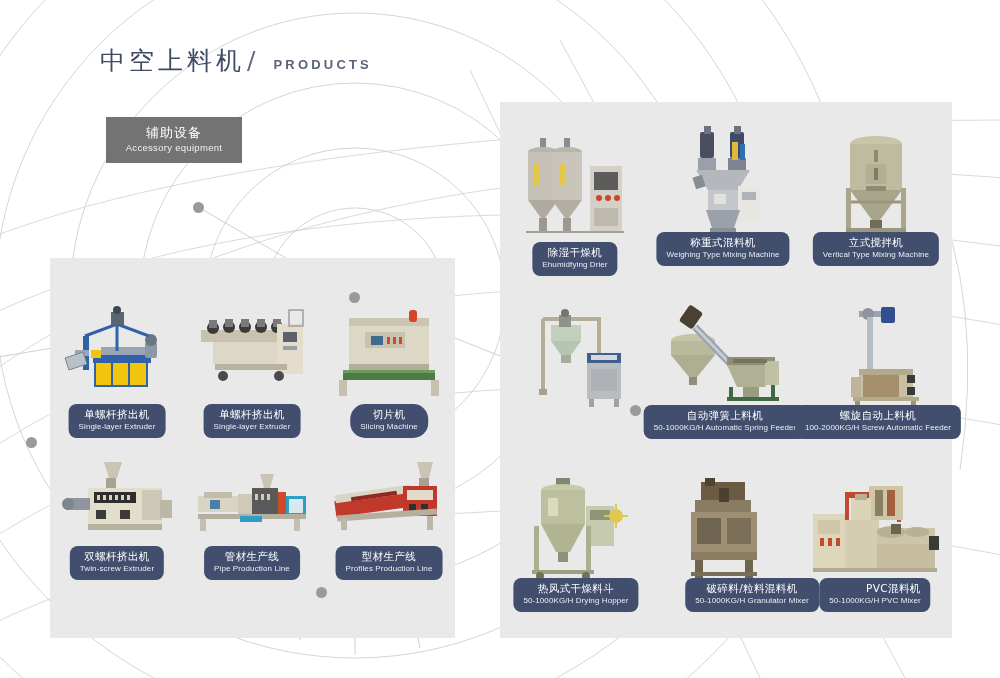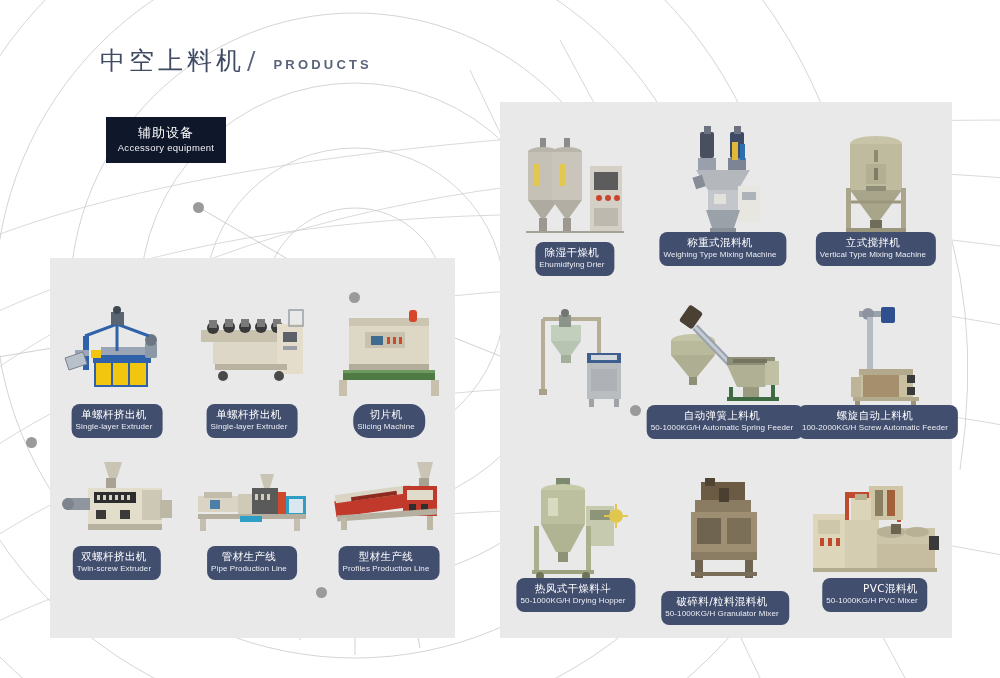--- a/index.html
+++ b/index.html
@@ -63,23 +63,23 @@
     color: #5a6379;
     letter-spacing: 3.2px;
     font-weight: 600;
   }
 
   
   #badge {
     position: absolute;
     left: 106px;
     top: 117px;
-    width: 120px;
+    width: 136px;
     height: 46px;
-    background: #0f172a;
+    background: #737373;
     z-index: 6;
     display: flex;
     flex-direction: column;
     align-items: center;
     justify-content: center;
     box-sizing: border-box;
   }
   #badge .b-cn {
     font-family: "DejaVu Serif", "Liberation Serif", serif;
     font-size: 13px;
@@ -116,21 +116,21 @@
     display: flex;
     align-items: flex-end;
     justify-content: center;
   }
   .cell .label {
     position: absolute;
     left: 50%;
     transform: translateX(-50%);
     background: #414e6e;
     border-radius: 8px;
-    padding: 4px 10px 5px 4px;
+    padding: 4px 10px 5px 10px;
     text-align: center;
     white-space: nowrap;
     box-sizing: border-box;
   }
   .cell .label .l-cn {
     display: block;
     font-family: "DejaVu Sans", "Liberation Sans", sans-serif;
     font-size: 10.5px;
     color: #ffffff;
     line-height: 1.25;
@@ -584,21 +584,21 @@
         <rect x="16" y="36" width="66" height="40" fill="#9e8f72"></rect>
         <rect x="22" y="42" width="24" height="26" fill="#6f6450"></rect>
         <rect x="52" y="42" width="24" height="26" fill="#7b6f58"></rect>
         <rect x="16" y="76" width="66" height="8" fill="#8b7d63"></rect>
         <rect x="20" y="84" width="8" height="18" fill="#6f6450"></rect>
         <rect x="70" y="84" width="8" height="18" fill="#6f6450"></rect>
         <rect x="16" y="96" width="66" height="4" fill="#7a6e58"></rect>
         <rect x="44" y="12" width="10" height="14" fill="#4a3f30"></rect>
       </svg>
     </div>
-    <div class="label" style="top:121px;">
+    <div class="label" style="top:108px;margin-left:27px;">
       <span class="l-cn">破碎料/粒料混料机</span>
       <span class="l-en">50-1000KG/H  Granulator Mixer</span>
     </div>
   </div>
 
   <div class="cell" style="left:800px; top:470px; width:150px; height:140px;">
     <div class="photo" style="top:0; height:110px;">
       <svg class="machine" width="140" height="104" viewBox="0 0 140 104">
         <rect x="40" y="16" width="56" height="6" fill="#c04a2e"></rect>
         <rect x="40" y="16" width="4" height="30" fill="#c04a2e"></rect>

